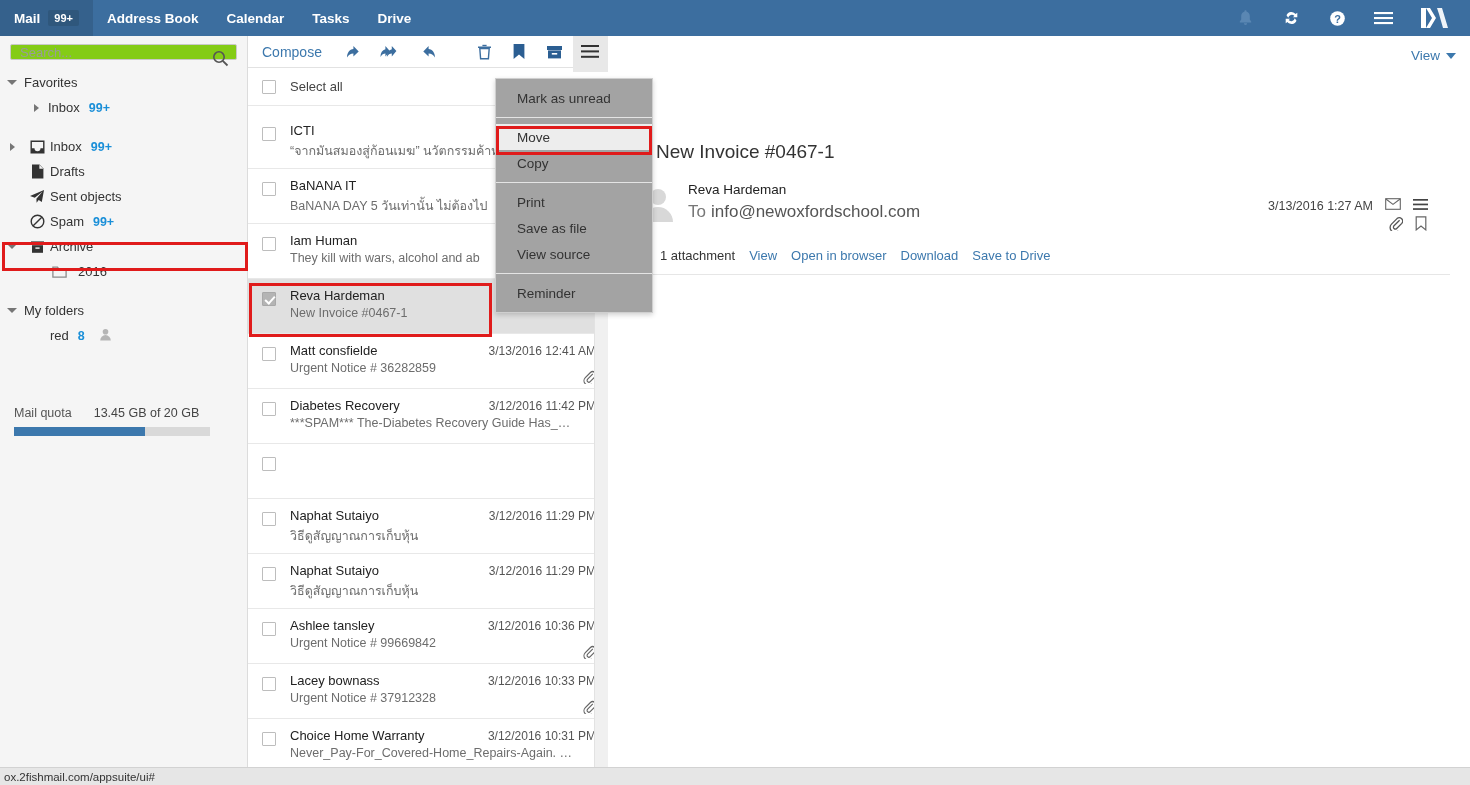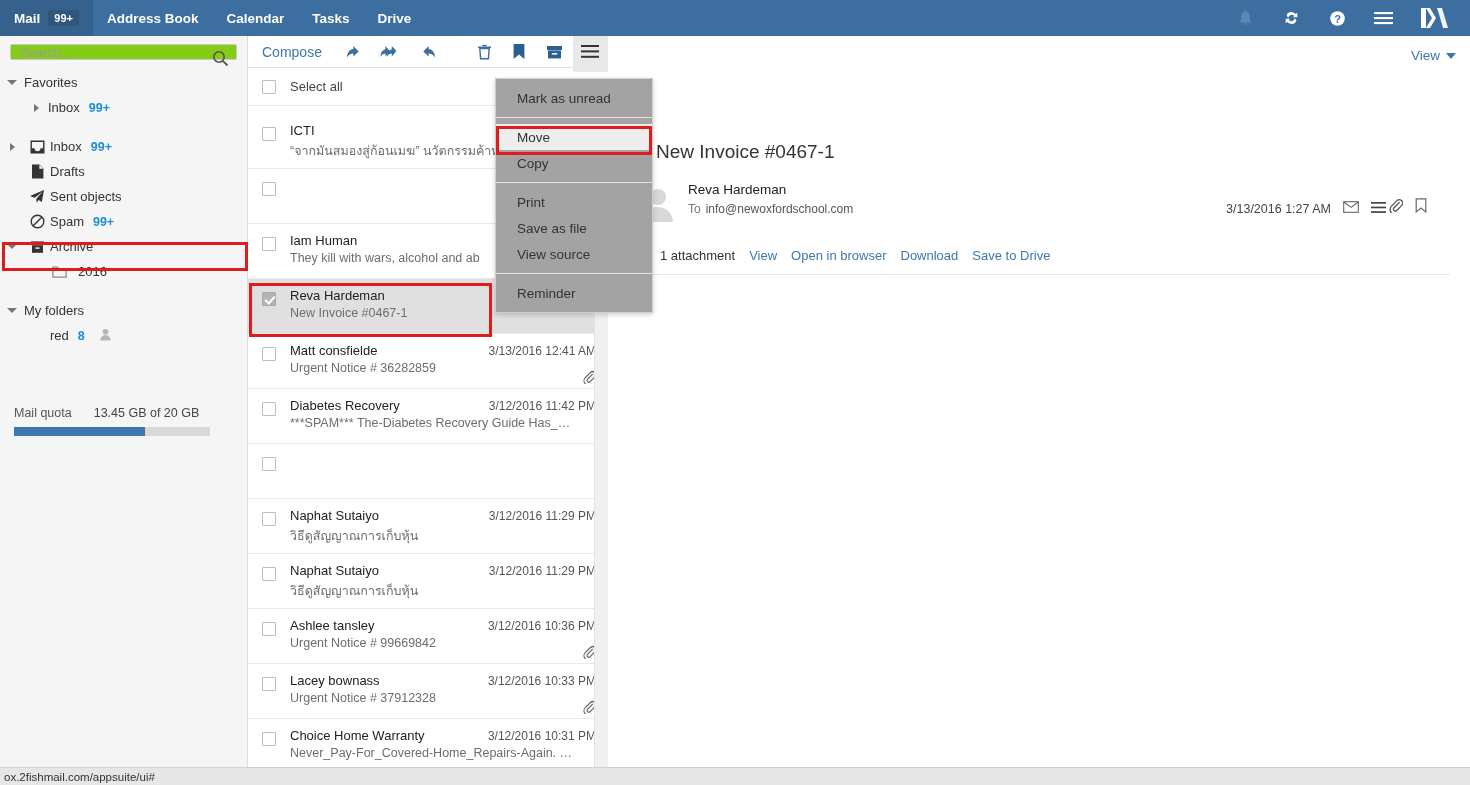--- a/index.html
+++ b/index.html
@@ -130,24 +130,24 @@
   #viewbtn { position: absolute; right: 14px; top: 12px; color: #3c78ad; font-size: 13.5px;
              cursor: pointer; display: flex; align-items: center; gap: 6px; z-index: 6; }
   .vtri { width: 0; height: 0; border-left: 5px solid transparent;
           border-right: 5px solid transparent; border-top: 6px solid #3c78ad; }
   .dsubject { position: absolute; left: 48px; top: 105px; font-size: 19px; color: #333; }
   .dhead { position: absolute; left: 32px; top: 146px; right: 20px; height: 58px;
            display: flex; }
   .avatar { width: 36px; height: 36px; margin-top: 4px; }
   .dmeta { margin-left: 12px; }
   .dname { font-size: 13.5px; color: #222; font-weight: 400; }
-  .dto { font-size: 12px; color: #555; margin-top: 5px; }
+  .dto { font-size: 17px; color: #555; margin-top: 5px; }
   .dto b { color: #777; font-weight: 400; margin-right: 5px; }
   .dright { position: absolute; right: 22px; top: 16px; display: flex;
-            align-items: flex-end; gap: 3px; }
+            flex-direction: column; align-items: flex-end; gap: 3px; }
   .drow1 { display: flex; align-items: center; gap: 12px; }
   .ddate { font-size: 12.5px; color: #444; }
   .drow2 { display: flex; align-items: center; gap: 12px; padding-right: 1px; }
 
   .attbar { position: absolute; left: 32px; right: 20px; top: 209px; height: 30px;
             display: flex; align-items: center; gap: 14px; font-size: 13px;
             border-bottom: 1px solid #e6e6e6; padding-bottom: 8px; }
   .attcount { color: #333; display: flex; align-items: center; gap: 7px; }
   .attlink { color: #3c78ad; cursor: pointer; }
 
@@ -417,20 +417,27 @@
           <div class="mbody">
             <div class="mtop">
               <span class="mfrom">ICTI</span>
               <span class="mdate">3/13</span>
             </div>
             <div class="msub">“จากมันสมองสู่ก้อนเมฆ” นวัตกรรมค้าท</div>
           </div>
         </div>
         <div class="mrow">
           <span class="chk"></span>
+          <div class="mbody">
+            <div class="mtop">
+              <span class="mfrom">BaNANA IT</span>
+              <span class="mdate">3/13</span>
+            </div>
+            <div class="msub">BaNANA DAY 5 วันเท่านั้น ไม่ต้องไป</div>
+          </div>
         </div>
         <div class="mrow">
           <span class="chk"></span>
           <div class="mbody">
             <div class="mtop">
               <span class="mfrom">Iam Human</span>
               <span class="mdate">3/13</span>
             </div>
             <div class="msub">They kill with wars, alcohol and ab</div>
           </div>

